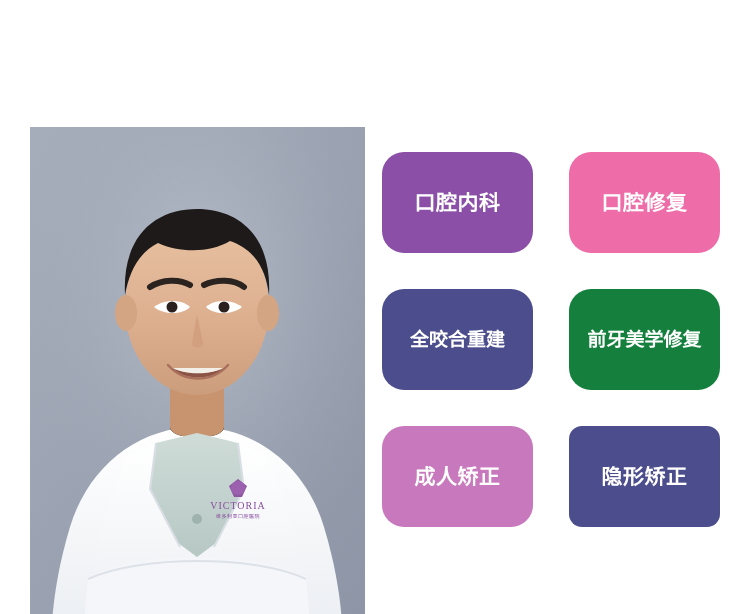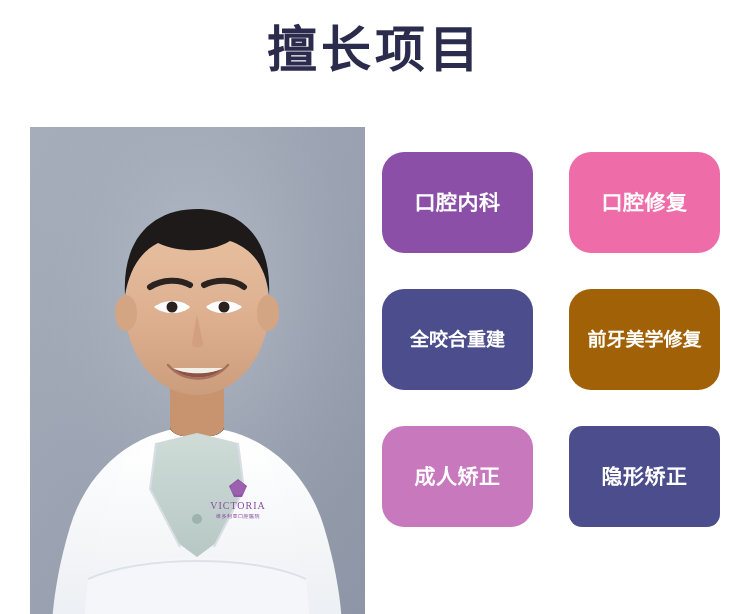--- a/index.html
+++ b/index.html
@@ -95,23 +95,20 @@
   .skill-label.small {
     font-size: 19px;
     letter-spacing: 0;
   }
 </style>
 </head>
 <body>
 
 <div class="page">
 
-  <div class="title-wrap">
-    <h1 class="page-title" style="color: rgb(43, 43, 77);">擅长项目</h1>
-  </div>
 
   <div class="photo">
     <svg viewBox="0 0 335 495" preserveAspectRatio="xMidYMid slice" aria-hidden="true">
       <defs>
         <linearGradient id="bgGrad" x1="0" y1="0" x2="1" y2="1">
           <stop offset="0%" stop-color="#a7aebb"></stop>
           <stop offset="45%" stop-color="#9ba3b2"></stop>
           <stop offset="100%" stop-color="#8d95a6"></stop>
         </linearGradient>
         <radialGradient id="bgGlow" cx="50%" cy="32%" r="62%">
@@ -202,21 +199,21 @@
 
     <div class="skill-btn" style="background-color: rgb(238, 108, 168); justify-content: center;">
       <span class="skill-label">口腔修复</span>
     </div>
 
 
     <div class="skill-btn" style="background-color: rgb(75, 77, 140);">
       <span class="skill-label small">全咬合重建</span>
     </div>
 
-    <div class="skill-btn" style="background-color: #a16207;">
+    <div class="skill-btn" style="background-color: #15803d;">
       <span class="skill-label small">前牙美学修复</span>
     </div>
 
 
     <div class="skill-btn" style="background-color: rgb(200, 120, 188);">
       <span class="skill-label">成人矫正</span>
     </div>
 
     <div class="skill-btn" style="background-color: rgb(75, 77, 140); border-radius: 13px;">
       <span class="skill-label">隐形矫正</span>

